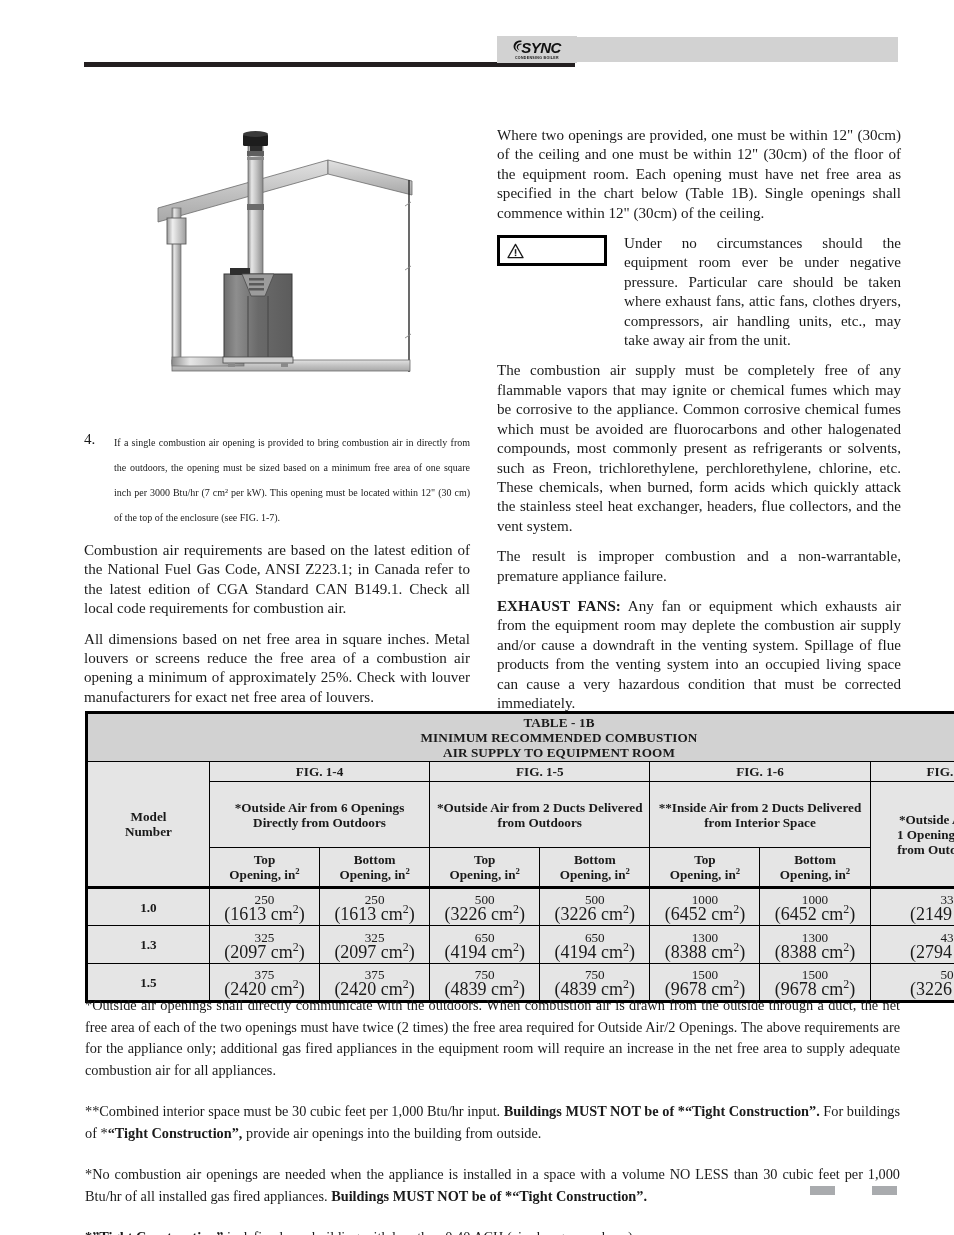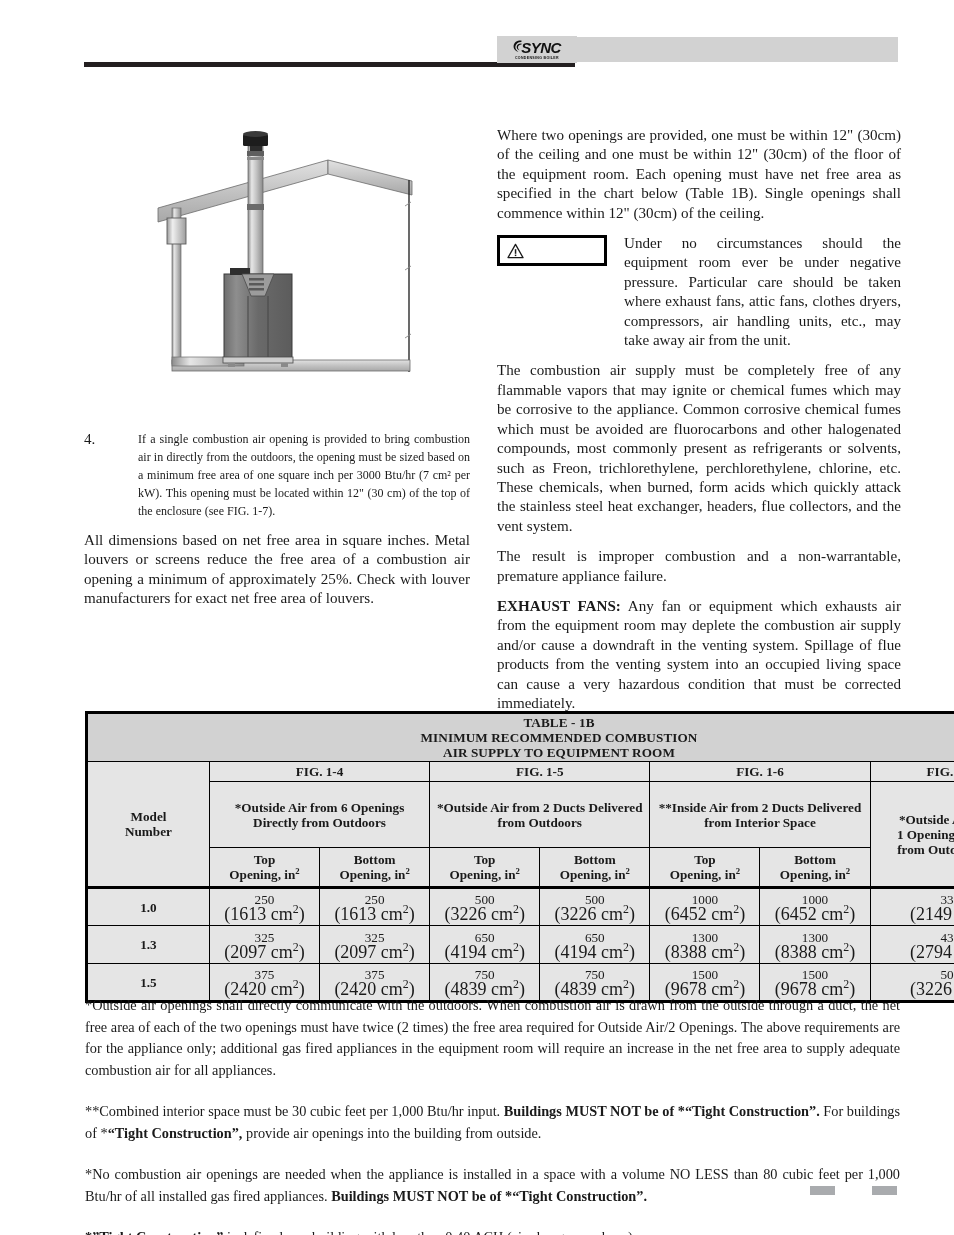--- a/index.html
+++ b/index.html
@@ -109,24 +109,23 @@
     margin-bottom: 11px;
   }
   .numbered-item .num {
     width: 30px;
     flex: 0 0 30px;
     font-size: 15.1px;
     line-height: 19.4px;
   }
   .numbered-item .itxt {
     flex: 1;
-    font-size: 12px;
-    line-height: 18px;
+    font-size: 10px;
+    line-height: 25px;
     text-align: justify;
-    margin-left: 24px;
   }
 
   
   .figure-wrap {
     position: absolute;
     left: 150px;
     top: 118px;
     width: 280px;
     height: 282px;
   }
@@ -348,20 +347,21 @@
       <rect x="131" y="245" width="7" height="4" fill="#8a8a8a"></rect>
     </g>
   </svg>
 </div>
 
 <div class="col-left" style="top:430px;">
   <div class="numbered-item">
     <div class="num">4.</div>
     <div class="itxt">If a single combustion air opening is provided to bring combustion air in directly from the outdoors, the opening must be sized based on a minimum free area of one square inch per 3000 Btu/hr (7 cm² per kW).  This opening must be located within 12" (30 cm) of the top of the enclosure (see FIG. 1-7).</div>
   </div>
+  <p class="body-text">Combustion air requirements are based on the latest edition of the National Fuel Gas Code, ANSI Z223.1; in Canada refer to the latest edition of CGA Standard CAN B149.1.  Check all local code requirements for combustion air.</p>
   <p class="body-text">All dimensions based on net free area in square inches.  Metal louvers or screens reduce the free area of a combustion air opening a minimum of approximately 25%.  Check with louver manufacturers for exact net free area of louvers.</p>
 </div>
 
 <div class="col-right">
   <p class="body-text">Where two openings are provided, one must be within 12" (30cm) of the ceiling and one must be within 12" (30cm) of the floor of the equipment room.  Each opening must have net free area as specified in the chart below (Table 1B).  Single openings shall commence within 12" (30cm) of the ceiling.</p>
 
   <div class="warning-row">
     <div class="warning-box">
       <svg width="17" height="16" viewBox="0 0 17 16">
         <path d="M8.5 1.4 L16 14.6 L1 14.6 Z" fill="none" stroke="#1a1a1a" stroke-width="1.3" stroke-linejoin="round"></path>
@@ -545,21 +545,21 @@
       </tr>
     </tbody>
   </table>
 </div>
 
 <div class="footnotes">
   <p class="footnote">*Outside air openings shall directly communicate with the outdoors.  When combustion air is drawn from the outside through a duct, the net free area of each of the two openings must have twice (2 times) the free area required for Outside Air/2 Openings. The above requirements are for the appliance only; additional gas fired appliances in the equipment room will require an increase in the net free area to supply adequate combustion air for all appliances.</p>
 
   <p class="footnote"><span>**Combined interior space must be 30 cubic feet per 1,000 Btu/hr input.  </span><span class="b">Buildings MUST NOT be of *“Tight Construction”.</span><span>  For buildings of *</span><span class="b">“Tight Construction”,</span><span> provide air openings into the building from outside.</span></p>
 
-  <p class="footnote"><span>*No combustion air openings are needed when the appliance is installed in a space with a volume NO LESS than 80 cubic feet per 1,000 Btu/hr of all installed gas fired appliances.  </span><span class="b">Buildings MUST NOT be of *“Tight Construction”.</span></p>
+  <p class="footnote"><span>*No combustion air openings are needed when the appliance is installed in a space with a volume NO LESS than 30 cubic feet per 1,000 Btu/hr of all installed gas fired appliances.  </span><span class="b">Buildings MUST NOT be of *“Tight Construction”.</span></p>
 
   <p class="footnote"><span class="b">*”Tight Construction”</span><span> is defined as a building with less than 0.40 ACH (air changes per hour).</span></p>
 </div>
 
 <div class="corner-marks">
   <div class="corner-mark m1"></div>
   <div class="corner-mark m2"></div>
 </div>
 
 </body></html>

